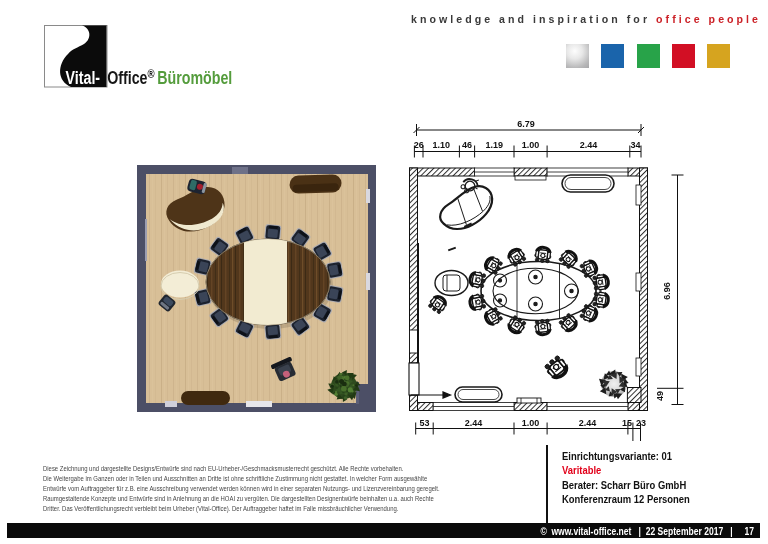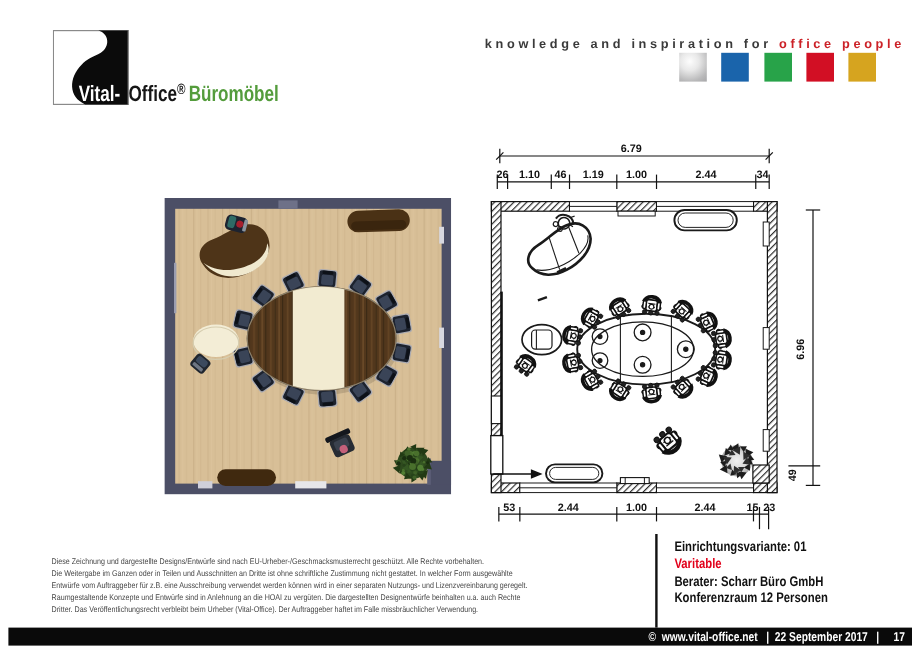--- a/index.html
+++ b/index.html
@@ -14,21 +14,21 @@
 <rect x="0.5" y="0.5" width="62.5" height="61.5" fill="#ffffff" stroke="#8a8a8a" stroke-width="1"></rect>
 <path d="M 38,0.5 C 47,3 48,14 40,19 C 34,22.5 28,24 24,29 C 13,40 13,56 27,62 L 62.5,62 L 62.5,0.5 Z" fill="#0b0b0b"></path>
 <g font-family="Liberation Sans, sans-serif" font-weight="bold" font-size="18.5" transform="scale(0.77,1)">
 <text x="28" y="59.5" fill="#ffffff">Vital-</text>
 <text x="82" y="59.5" fill="#161616">Office</text>
 <text x="134.5" y="53" fill="#161616" font-size="12.5">®</text>
 <text x="147" y="59.5" fill="#549c3c">Büromöbel</text>
 </g>
 </svg>
 
-<div class="abs" style="left:404px;top:31px;width:364px;font-size:10.6px;font-weight:bold;color:#3a3a3a;letter-spacing:3.05px;white-space:nowrap;">knowledge and inspiration for <span style="color:#cc2127;">office people</span></div>
+<div class="abs" style="left:404px;top:13px;width:364px;font-size:10.6px;font-weight:bold;color:#3a3a3a;letter-spacing:3.05px;white-space:nowrap;text-align:center;">knowledge and inspiration for <span style="color:#cc2127;">office people</span></div>
 
 <div class="abs" style="left:566px;top:44px;width:23px;height:24px;background:radial-gradient(circle at 38% 30%, #fdfdfd 0%, #e8e8e8 35%, #b9b9ba 75%, #a7a7a9 100%);"></div>
 <div class="abs" style="left:601px;top:44px;width:23px;height:24px;background:#1a64ab;"></div>
 <div class="abs" style="left:637px;top:44px;width:23px;height:24px;background:#28a349;"></div>
 <div class="abs" style="left:672px;top:44px;width:23px;height:24px;background:#d20f24;"></div>
 <div class="abs" style="left:707px;top:44px;width:23px;height:24px;background:#d6a41f;"></div>
 
 <svg class="abs" style="left:137px;top:165px;" width="239" height="247" viewBox="0 0 239 247">
 <defs>
 <pattern id="wood" width="24" height="40" patternUnits="userSpaceOnUse">

